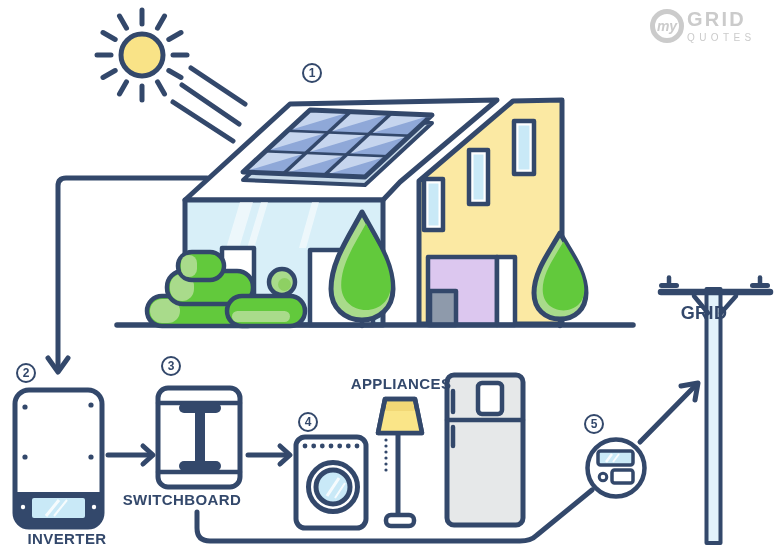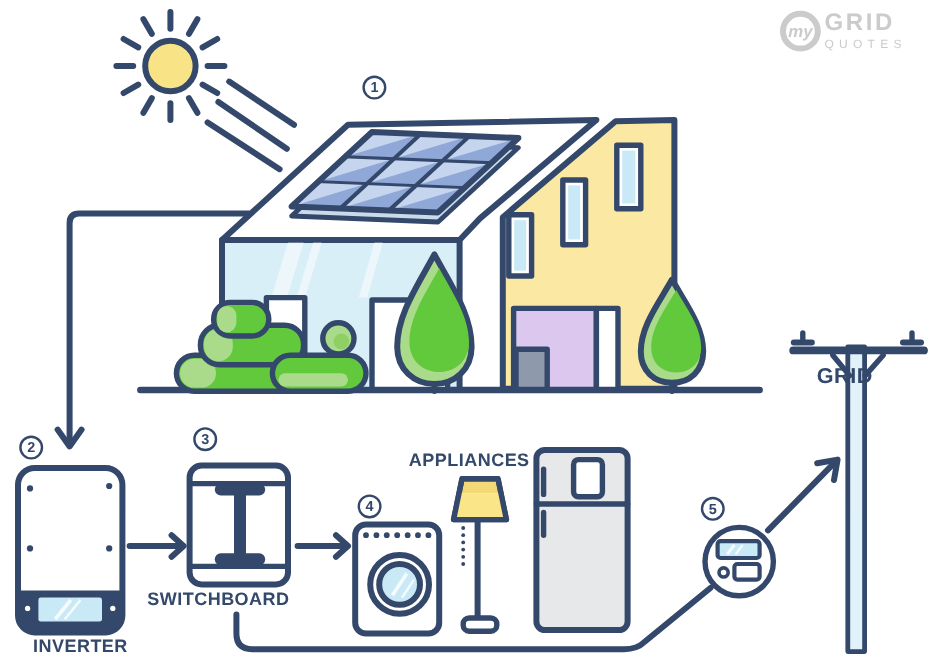--- a/index.html
+++ b/index.html
@@ -263,21 +263,21 @@
     </div>
 <div class="badge" style="left:298px; top:412px;">
       <span>4</span>
     </div>
 <div class="badge" style="left:584px; top:414px;">
       <span>5</span>
     </div>
 
 <div class="lbl c" style="left:59px;  top:531px;padding-left:16px;">INVERTER</div>
 <div class="lbl c" style="left:182px; top:492px;">SWITCHBOARD</div>
-<div class="lbl c" style="left:391px; top:376px;">APPLIANCES</div>
+<div class="lbl c" style="left:401px; top:376px;">APPLIANCES</div>
 <div class="lbl c" style="left:704px; top:304px; font-size:18px;">GRID</div>
 
 <div class="logo">
   <div class="logo-ring">
     <span class="logo-mark">my</span>
   </div>
   <div class="logo-text">
     <span class="logo-line1">GRID</span>
     <span class="logo-line2">QUOTES</span>
   </div>

